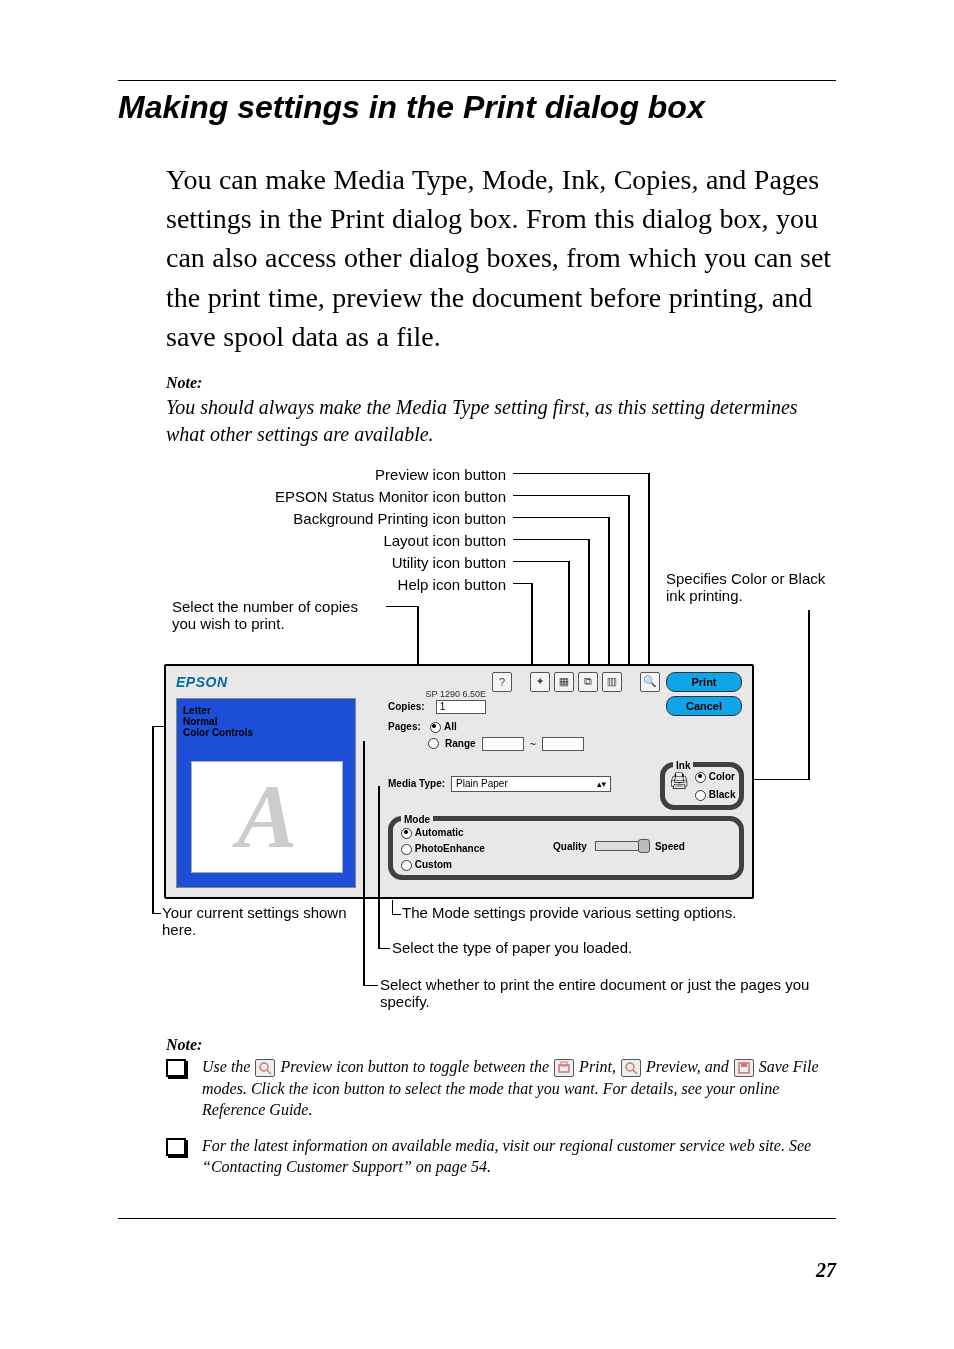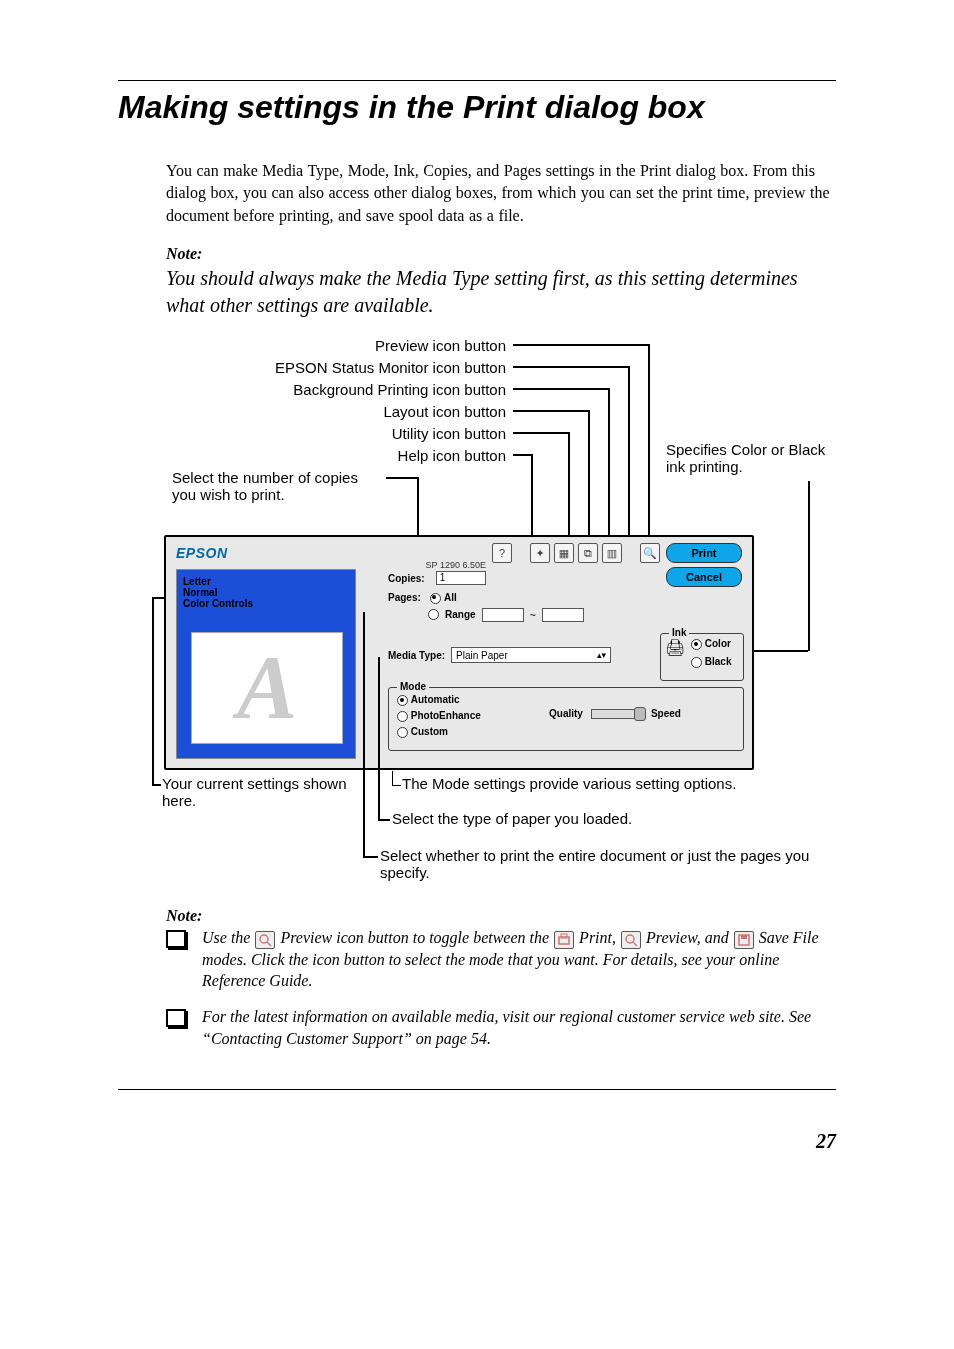--- a/index.html
+++ b/index.html
@@ -18,21 +18,21 @@
   hr.rule { border: none; border-top: 1.5px solid #000; margin: 0 0 8px 0;}
   h1.title {
     font-family: "Arial Black", Helvetica, sans-serif;
     font-weight: 900;
     font-style: italic;
     font-size: 32px;
     margin: 0 0 34px 0;
     letter-spacing: 0px;
   }
   .body-indent { margin-left: 48px; }
-  p.body { font-size: 16px; line-height: 1.4; margin: 0 0 18px 0; word-spacing: 0.5px;}
+  p.body { font-size: 28px; line-height: 1.4; margin: 0 0 18px 0; word-spacing: 0.5px;}
   p.note-head { font-size: 16px; font-style: italic; font-weight: bold; margin: 0 0 2px 0;}
   p.note-body { font-size: 20px; font-style: italic; margin: 0 0 18px 0; line-height: 1.35;}
 
   
   .diagram {
     position: relative;
     width: 718px;
     height: 570px;
     margin-left: 0px;
     font-family: Helvetica, Arial, sans-serif;
@@ -88,21 +88,21 @@
   .settings-box .aprev {
     position:absolute; left:14px; bottom:14px; width:150px; height:110px;
     border:1px solid #aaa; background:#fff; display:flex;
     align-items:center; justify-content:center;
   }
   .settings-box .aprev span{
     font-family: "Times New Roman", serif; font-style: italic;
     font-size: 90px; color:#ccc; font-weight: bold; line-height:1;
   }
   .fieldset {
-    position:absolute; border:1px solid #404040; border-radius:3px;
+    position:absolute; border:5px solid #404040; border-radius:14px;
     box-sizing:border-box; padding:4px 6px 6px 6px; font-size:10px;
   }
   .fieldset .legend {
     position:absolute; top:-7px; left:8px; background:#e8e8e8;
     padding:0 3px; font-weight:bold; font-size:10px;
   }
   .label-b { font-weight:bold; font-size:10px; }
   .txt-input {
     border:1px solid #555; background:#fff; height:14px;
     box-sizing:border-box; padding:0 3px; font-size:10px;

